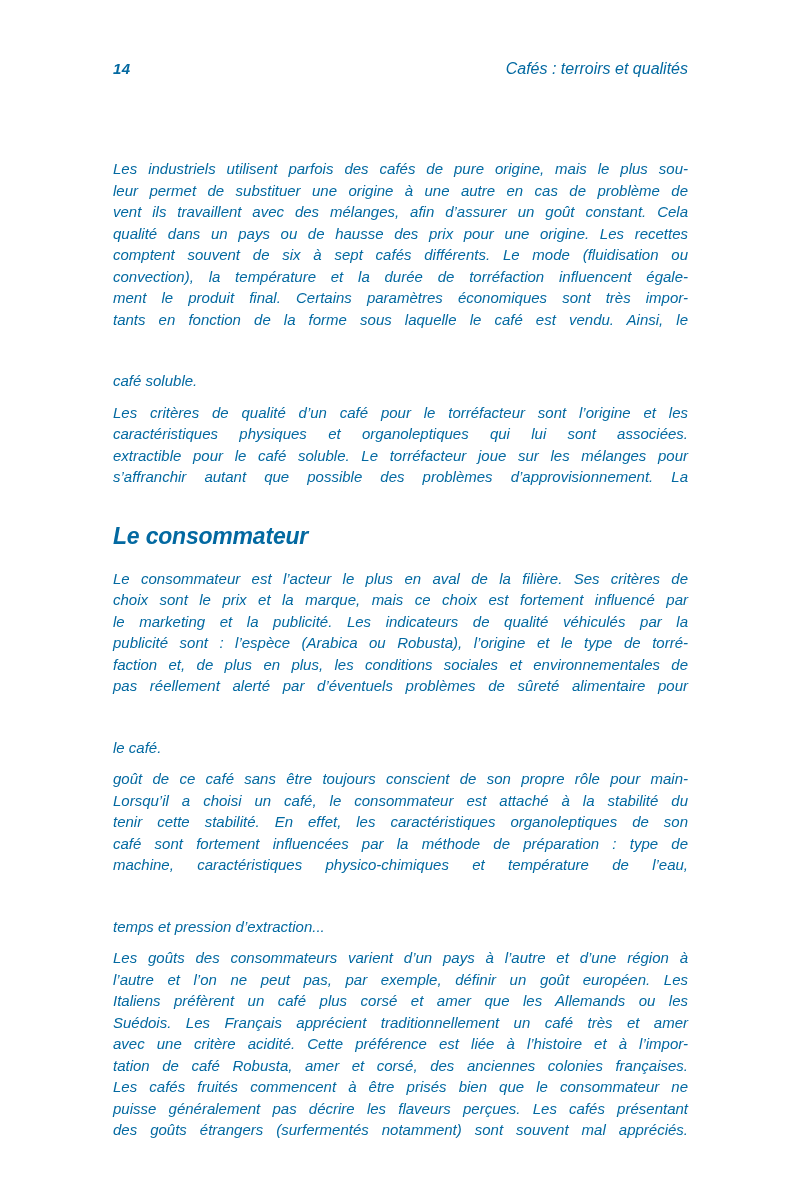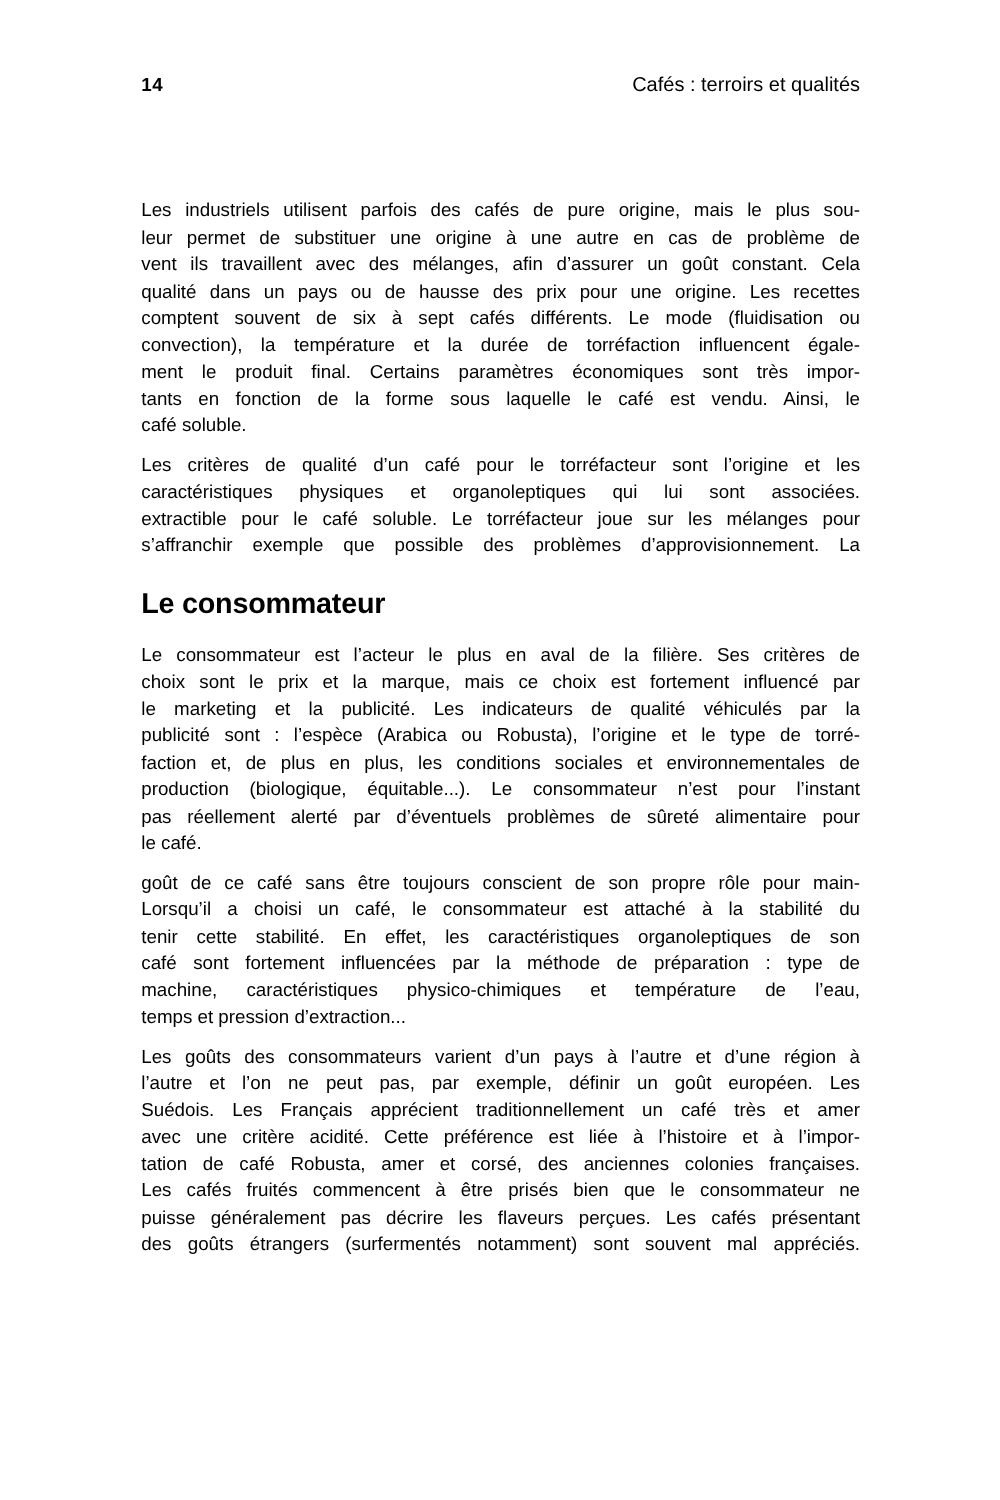--- a/index.html
+++ b/index.html
@@ -5,23 +5,24 @@
   html, body {
     margin: 0;
     padding: 0;
     background: #ffffff;
   }
   .page {
     position: relative;
     width: 800px;
     height: 1200px;
     background: #ffffff;
-    color: #000000;
+    color: #0369a1;
     font-family: "Liberation Sans", sans-serif;
     overflow: hidden;
+    font-style: italic;
   }
   .page-header {
     position: absolute;
     top: 60px;
     left: 113px;
     width: 575px;
     display: flex;
     justify-content: space-between;
     align-items: baseline;
   }
@@ -45,27 +46,28 @@
   }
   .line {
     font-size: 15px;
     line-height: 21.5px;
     text-align: justify;
     text-align-last: justify;
     white-space: normal;
   }
   .line.last {
     text-align-last: left;
+    margin-top: 40px;
   }
   .section-heading {
     font-size: 23px;
     font-weight: bold;
     line-height: 28px;
     letter-spacing: -0.2px;
-    margin: 20px 0 18px 0;
+    margin: 34px 0 18px 0;
   }
 </style>
 </head>
 <body>
 
 <div class="page">
 
   <header class="page-header">
     <span class="page-number">14</span>
     <span class="running-title">Cafés : terroirs et qualités</span>
@@ -82,48 +84,48 @@
       <div class="line">convection), la température et la durée de torréfaction influencent égale-</div>
       <div class="line">ment le produit final. Certains paramètres économiques sont très impor-</div>
       <div class="line">tants en fonction de la forme sous laquelle le café est vendu. Ainsi, le</div>
       <div class="line last">café soluble.</div>
     </div>
 
     <div class="para">
       <div class="line">Les critères de qualité d’un café pour le torréfacteur sont l’origine et les</div>
       <div class="line">caractéristiques physiques et organoleptiques qui lui sont associées.</div>
       <div class="line">extractible pour le café soluble. Le torréfacteur joue sur les mélanges pour</div>
-      <div class="line">s’affranchir exemple que possible des problèmes d’approvisionnement. La</div>
+      <div class="line">s’affranchir autant que possible des problèmes d’approvisionnement. La</div>
     </div>
 
     <h1 class="section-heading">Le consommateur</h1>
 
     <div class="para">
       <div class="line">Le consommateur est l’acteur le plus en aval de la filière. Ses critères de</div>
       <div class="line">choix sont le prix et la marque, mais ce choix est fortement influencé par</div>
       <div class="line">le marketing et la publicité. Les indicateurs de qualité véhiculés par la</div>
       <div class="line">publicité sont : l’espèce (Arabica ou Robusta), l’origine et le type de torré-</div>
       <div class="line">faction et, de plus en plus, les conditions sociales et environnementales de</div>
-      <div class="line">production (biologique, équitable...). Le consommateur n’est pour l’instant</div>
       <div class="line">pas réellement alerté par d’éventuels problèmes de sûreté alimentaire pour</div>
       <div class="line last">le café.</div>
     </div>
 
     <div class="para">
       <div class="line">goût de ce café sans être toujours conscient de son propre rôle pour main-</div>
       <div class="line">Lorsqu’il a choisi un café, le consommateur est attaché à la stabilité du</div>
       <div class="line">tenir cette stabilité. En effet, les caractéristiques organoleptiques de son</div>
       <div class="line">café sont fortement influencées par la méthode de préparation : type de</div>
       <div class="line">machine, caractéristiques physico-chimiques et température de l’eau,</div>
       <div class="line last">temps et pression d’extraction...</div>
     </div>
 
     <div class="para">
       <div class="line">Les goûts des consommateurs varient d’un pays à l’autre et d’une région à</div>
       <div class="line">l’autre et l’on ne peut pas, par exemple, définir un goût européen. Les</div>
+      <div class="line">Italiens préfèrent un café plus corsé et amer que les Allemands ou les</div>
       <div class="line">Suédois. Les Français apprécient traditionnellement un café très et amer</div>
       <div class="line">avec une critère acidité. Cette préférence est liée à l’histoire et à l’impor-</div>
       <div class="line">tation de café Robusta, amer et corsé, des anciennes colonies françaises.</div>
       <div class="line">Les cafés fruités commencent à être prisés bien que le consommateur ne</div>
       <div class="line">puisse généralement pas décrire les flaveurs perçues. Les cafés présentant</div>
       <div class="line">des goûts étrangers (surfermentés notamment) sont souvent mal appréciés.</div>
     </div>
 
   </main>
 </div>

